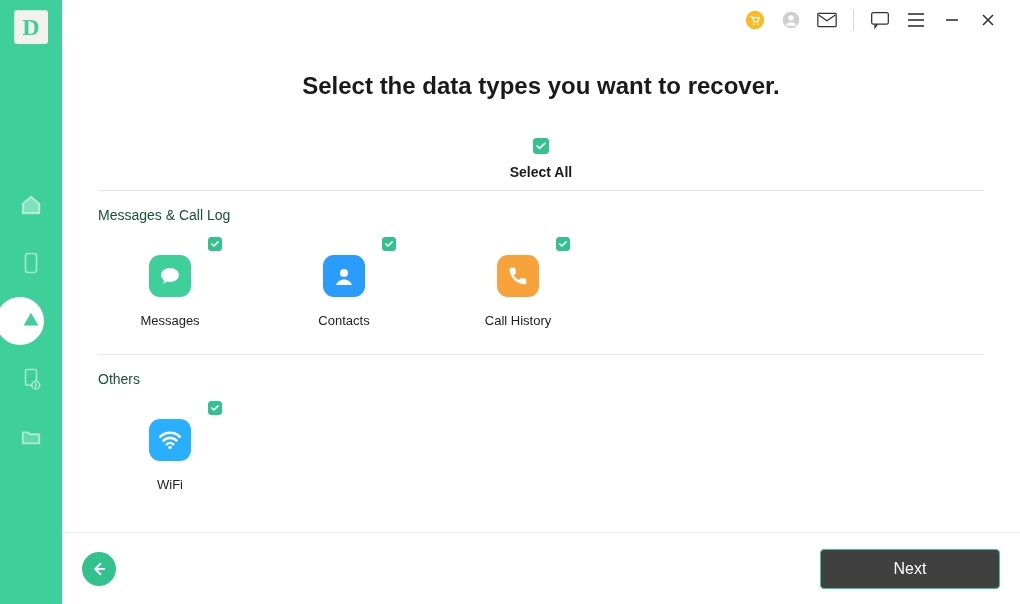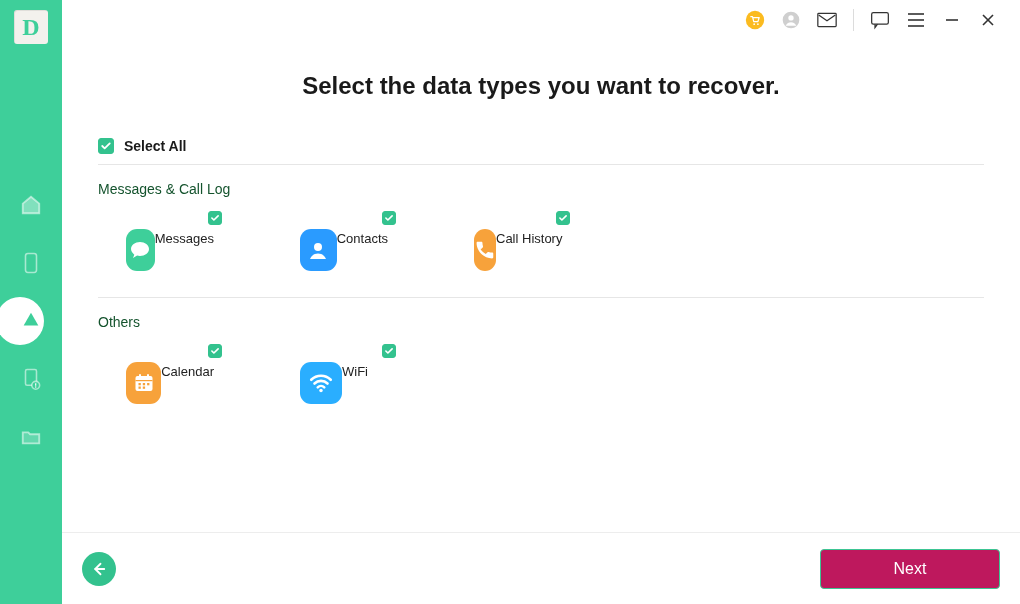--- a/index.html
+++ b/index.html
@@ -102,20 +102,21 @@
     font-weight: 700;
     color: #1a1a1a;
     margin-top: 32px;
     margin-bottom: 38px;
   }
   .select-all-row {
     display:flex;
     align-items:center;
     gap: 10px;
     padding: 0 6px 10px 6px;
+    flex-direction: column;
   }
   .checkbox {
     width:16px;height:16px;border-radius:3px;border:1.5px solid #33c28e;
     display:flex;align-items:center;justify-content:center;
     background:#33c28e;
   }
   .checkbox.small{width:14px;height:14px;}
   .checkbox svg{display:block;}
   .select-all-label{font-size:14px;font-weight:700;color:#1a1a1a;}
   hr.hr{border:none;border-top:1px solid #e6e6e6;margin:0 6px;}
@@ -124,21 +125,21 @@
     padding: 16px 6px 12px 6px;
   }
   .items-row{
     display:flex;
     gap: 86px;
     padding: 6px 6px 26px 6px;
   }
   .item-card{
     width:88px;
     position:relative;
-    display:flex;
+    display:flex;flex-direction:column;align-items:center;
   }
   .item-check{
     position:absolute;
     top:-4px;
     right:-8px;
   }
   .app-icon{
     width:42px;height:42px;border-radius:11px;
     display:flex;align-items:center;justify-content:center;
     margin-top:14px;
@@ -157,21 +158,21 @@
     border-top: 1px solid #ededed;
     display:flex;align-items:center;justify-content:space-between;
     padding: 0 20px;
   }
   .back-btn{
     width:34px;height:34px;border-radius:50%;
     background:#33c28e;display:flex;align-items:center;justify-content:center;
   }
   .next-btn{
     width:180px;height:40px;border-radius:4px;
-    background:#be185d;color:#fff;font-size:16px;
+    background:#404040;color:#fff;font-size:16px;
     display:flex;align-items:center;justify-content:center;
     border:1px solid #3dc593;
   }
   .items-wrap{padding-left:28px;}
 </style>
 </head>
 <body>
 
 <div class="app">
 
@@ -324,42 +325,20 @@
 
       <div class="section-label">Others</div>
       <div class="items-wrap">
       <div class="items-row">
         <div class="item-card">
           <div class="item-check checkbox small">
                 <svg width="10" height="10" viewBox="0 0 16 16">
                   <path d="M3 8l3.2 3.2L13 4.5" stroke="#fff" stroke-width="2.6" fill="none" stroke-linecap="round" stroke-linejoin="round"></path>
                 </svg>
               </div>
-          <div class="app-icon orange">
-            <svg width="24" height="24" viewBox="0 0 24 24">
-                  <rect x="3.5" y="5" width="17" height="15" rx="2" fill="#fff"></rect>
-                  <rect x="3.5" y="5" width="17" height="4" fill="#f7a23b" opacity="0"></rect>
-                  <rect x="3.5" y="9" width="17" height="1.2" fill="#f7a23b"></rect>
-                  <rect x="7" y="3" width="2" height="4" rx="1" fill="#fff"></rect>
-                  <rect x="15" y="3" width="2" height="4" rx="1" fill="#fff"></rect>
-                  <rect x="6.5" y="12" width="2.3" height="2.3" fill="#f7a23b"></rect>
-                  <rect x="10.8" y="12" width="2.3" height="2.3" fill="#f7a23b"></rect>
-                  <rect x="15.1" y="12" width="2.3" height="2.3" fill="#f7a23b"></rect>
-                  <rect x="6.5" y="15.5" width="2.3" height="2.3" fill="#f7a23b"></rect>
-                  <rect x="10.8" y="15.5" width="2.3" height="2.3" fill="#f7a23b"></rect>
-                </svg>
-          </div>
-          <div class="item-label">Calendar</div>
-        </div>
-        <div class="item-card">
-          <div class="item-check checkbox small">
-                <svg width="10" height="10" viewBox="0 0 16 16">
-                  <path d="M3 8l3.2 3.2L13 4.5" stroke="#fff" stroke-width="2.6" fill="none" stroke-linecap="round" stroke-linejoin="round"></path>
-                </svg>
-              </div>
           <div class="app-icon cyan">
             <svg width="26" height="26" viewBox="0 0 24 24" fill="none">
                   <path d="M3 9c5-5 13-5 18 0" stroke="#fff" stroke-width="2.4" stroke-linecap="round"></path>
                   <path d="M6 12.5c3.3-3.3 8.7-3.3 12 0" stroke="#fff" stroke-width="2.4" stroke-linecap="round"></path>
                   <path d="M9 16c1.7-1.7 4.3-1.7 6 0" stroke="#fff" stroke-width="2.4" stroke-linecap="round"></path>
                   <circle cx="12" cy="19" r="1.6" fill="#fff"></circle>
                 </svg>
           </div>
           <div class="item-label">WiFi</div>
         </div>

